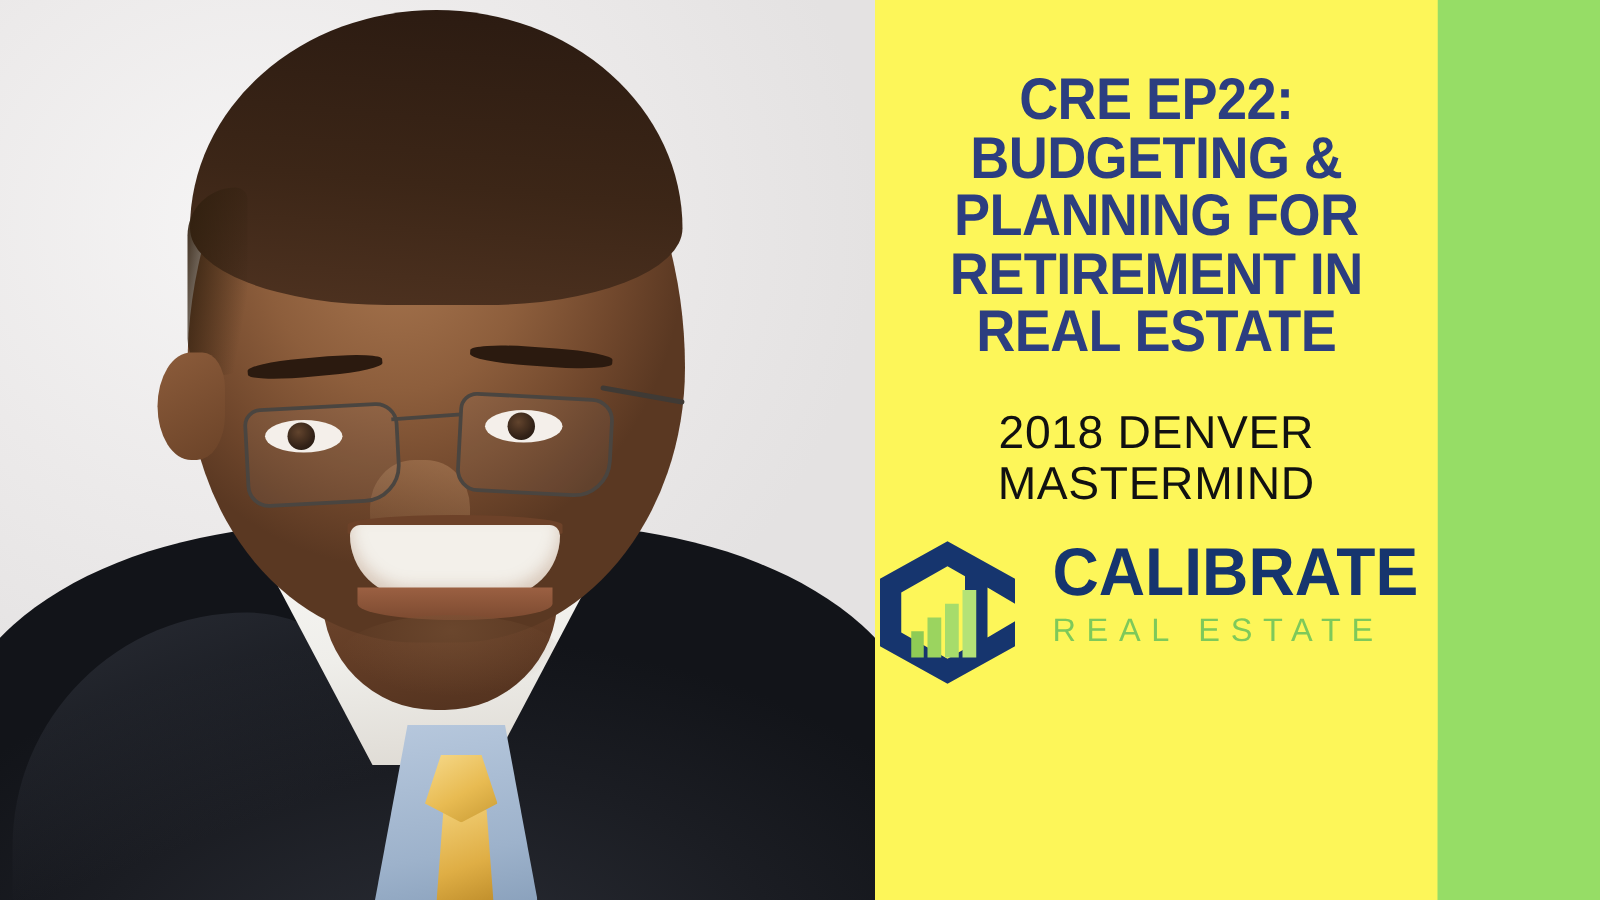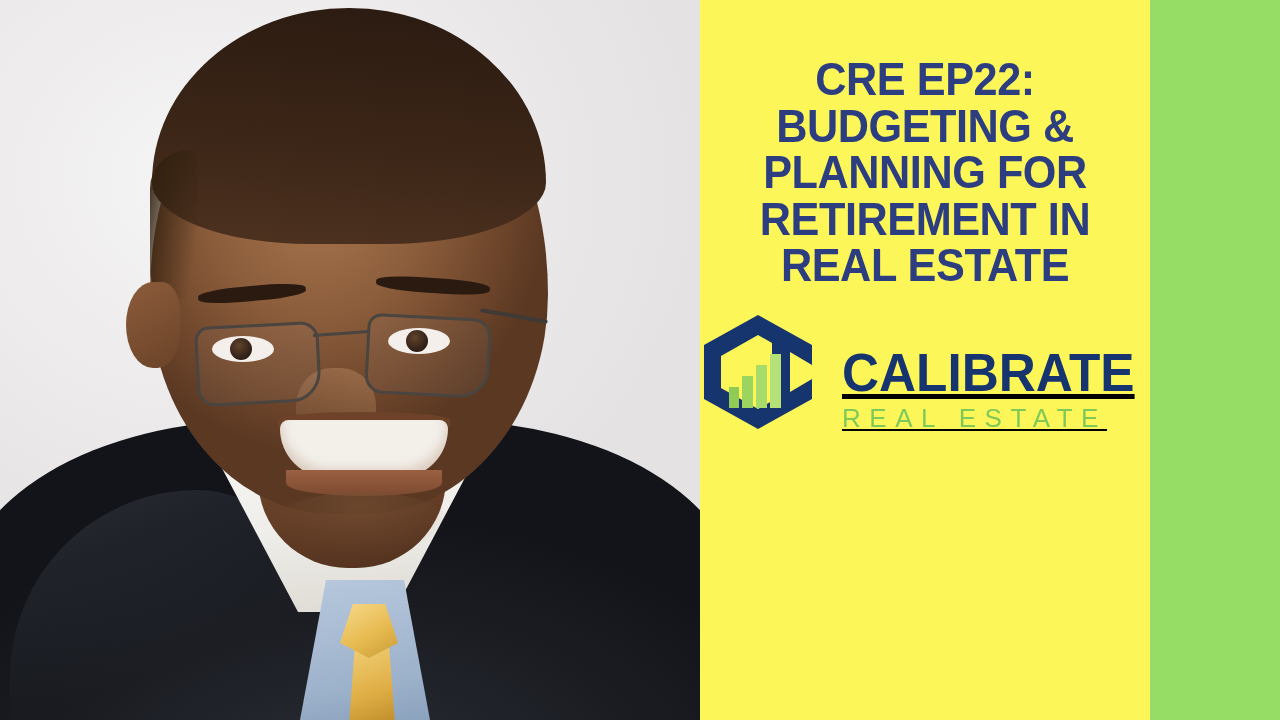--- a/index.html
+++ b/index.html
@@ -297,23 +297,22 @@
     line-height: 1.12;
     letter-spacing: 0.5px;
     text-transform: uppercase;
     white-space: nowrap;
   }
 
   
   .logo {
     margin-top: 24px;
     display: flex;
-    align-items: flex-end;
+    align-items: flex-start;
     gap: 26px;
-    text-decoration: underline;
   }
   .logo-mark { width: 116px; height: 118px; display: block; flex: 0 0 auto; }
   .logo-words { display: flex; flex-direction: column; line-height: 1; }
   .logo-name {
     color: #16356e;
     font-family: "Liberation Sans Narrow", "Liberation Sans", sans-serif;
     font-weight: 700;
     font-size: 54px;
     letter-spacing: 0px;
     transform: scaleX(0.95);
@@ -383,20 +382,24 @@
   <div class="yellow-panel">
 
     <div class="title-block">
       <span class="title-line">CRE EP22:</span>
       <span class="title-line">BUDGETING &amp;</span>
       <span class="title-line">PLANNING FOR</span>
       <span class="title-line">RETIREMENT IN</span>
       <span class="title-line">REAL ESTATE</span>
     </div>
 
+    <div class="subtitle-block">
+      <span class="subtitle-line">2018 DENVER</span>
+      <span class="subtitle-line">MASTERMIND</span>
+    </div>
 
     <div class="logo">
       <svg class="logo-mark" viewBox="0 0 116 118">
 
         <path d="M58 2 L112 32 L112 52 L90 39 L90 79 L112 66 L112 86 L58 116 L4 86 L4 32 Z
                  M58 22 L21 43 L21 75 L58 96 L72 88 L72 30 Z" fill="#16356E" fill-rule="evenodd"></path>
 
         <rect x="29" y="74" width="10" height="21" fill="#8FCB55"></rect>
         <rect x="42" y="63" width="11" height="32" fill="#9BD45F"></rect>
         <rect x="56" y="52" width="11" height="43" fill="#A7DC6B"></rect>

